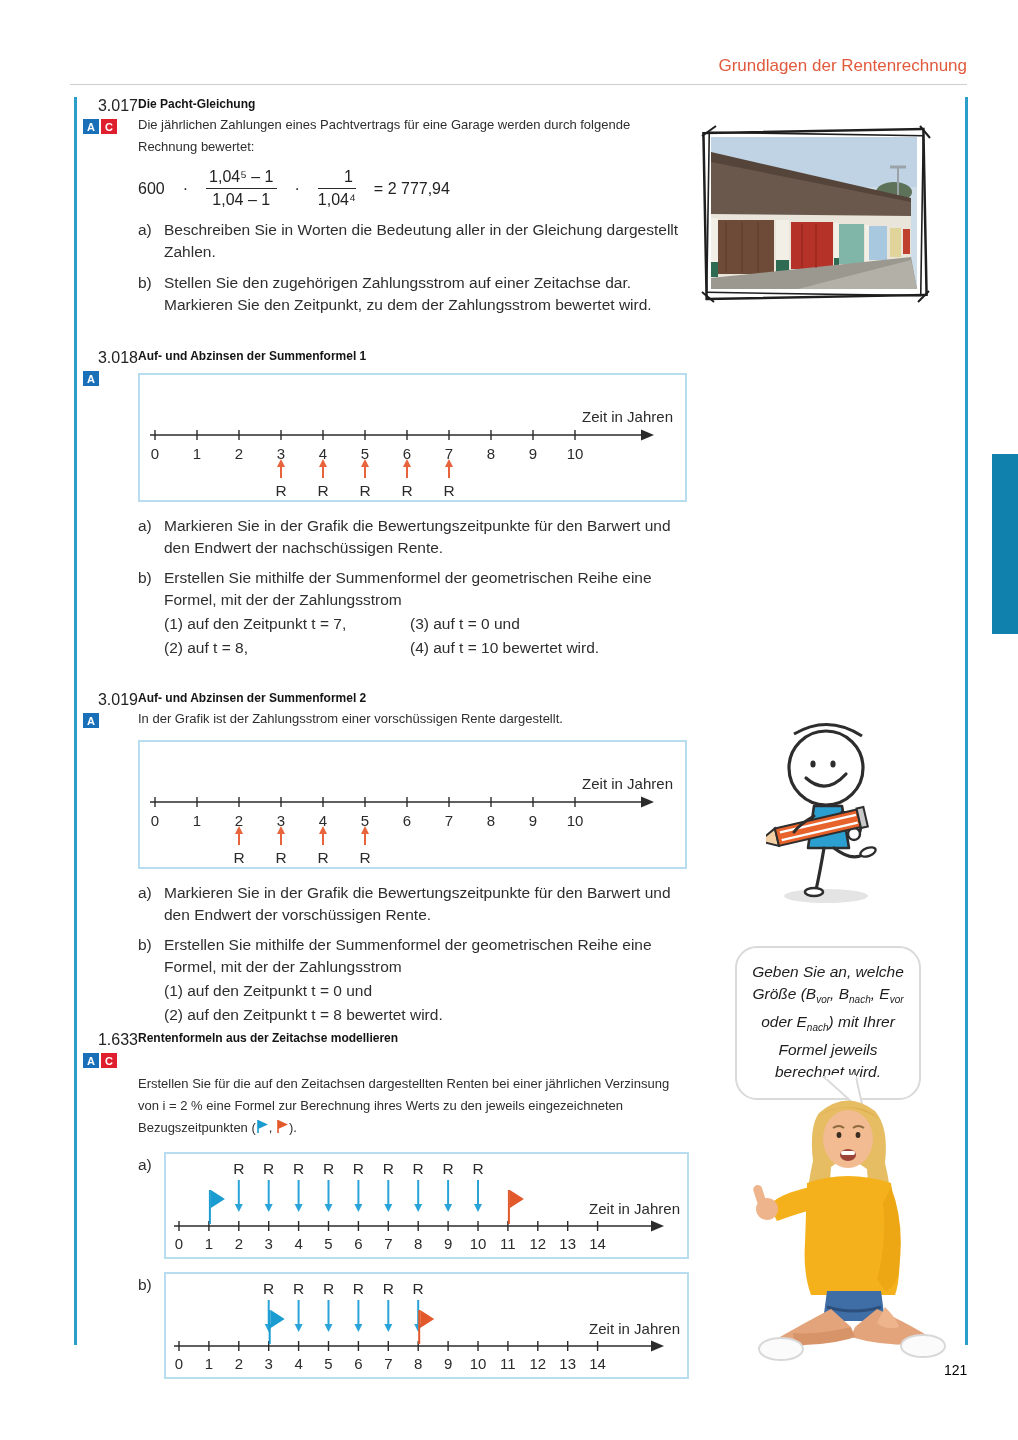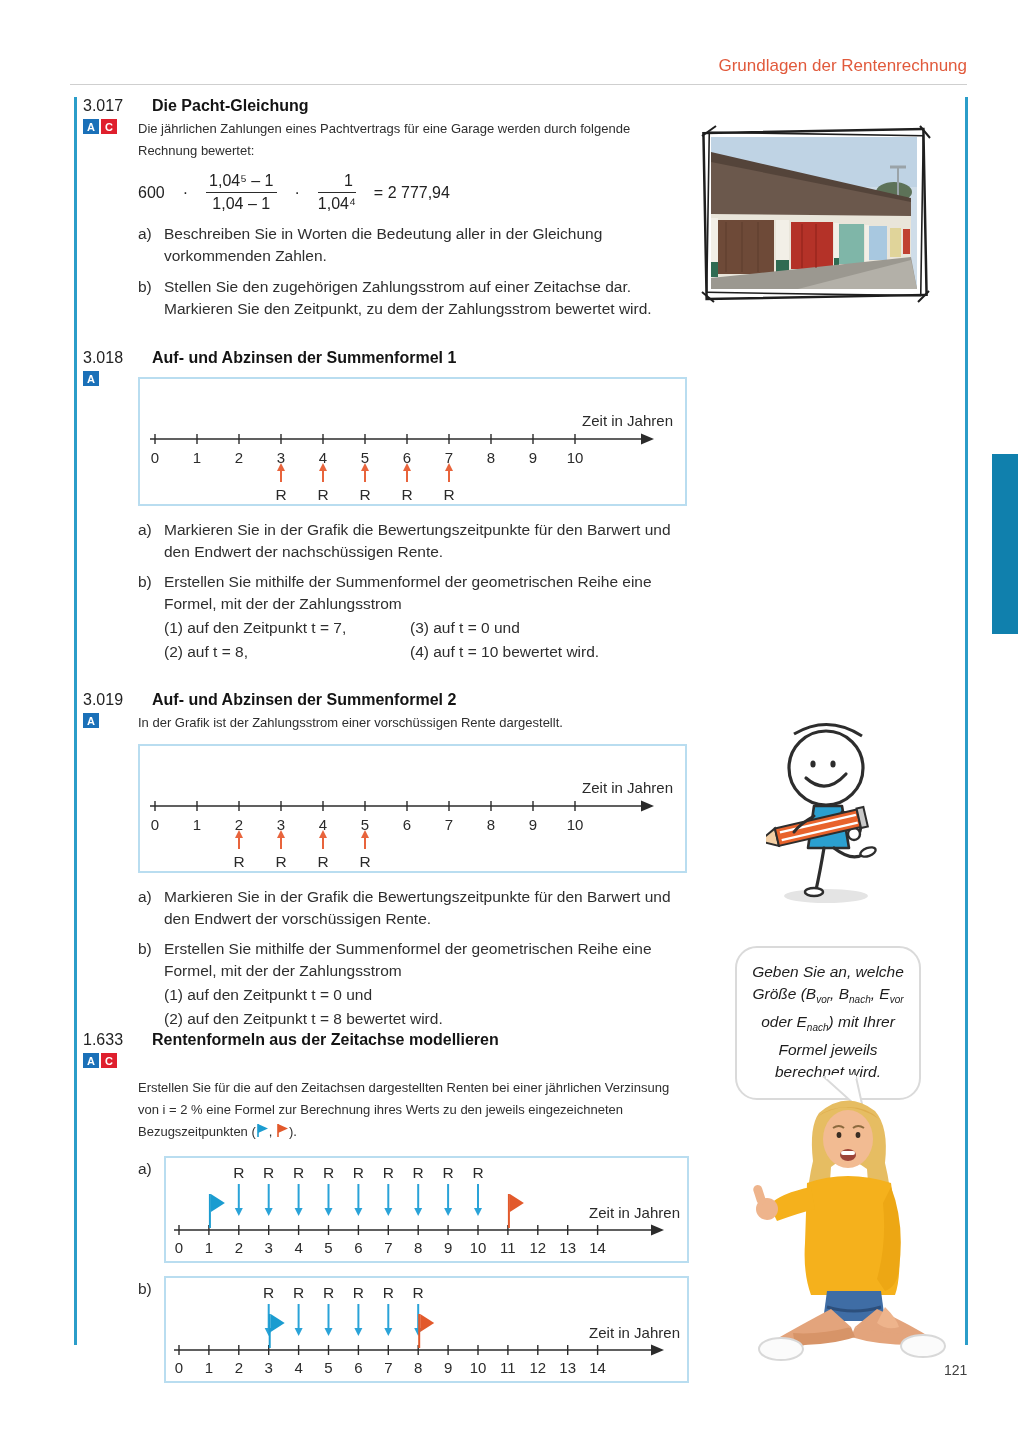--- a/index.html
+++ b/index.html
@@ -5,33 +5,33 @@
   html,body{margin:0;padding:0;background:#ffffff;}
   .page{position:relative;width:1018px;height:1440px;background:#fff;overflow:hidden;
         font-family:"Liberation Sans",sans-serif;color:#2e2e2e;}
 
   
   .header-title{position:absolute;top:56px;right:51px;font-size:17px;color:#e15a3c;}
   .header-rule{position:absolute;top:84px;left:70px;width:897px;border-top:1px solid #cfcfcf;}
   .left-rule{position:absolute;left:74px;top:97px;width:3px;height:1248px;background:#2b9dc9;}
   .right-rule{position:absolute;left:965px;top:97px;width:3px;height:1248px;background:#2b9dc9;}
   .chapter-tab{position:absolute;left:992px;top:454px;width:26px;height:180px;background:#1080ad;}
-  .page-number{position:absolute;left:944px;top:1362px;font-size:14px;color:#404040;}
+  .page-number{position:absolute;left:944px;top:1362px;font-size:14px;color:#000000;}
 
   
   .ex{position:absolute;left:83px;width:604px;display:grid;grid-template-columns:55px 549px;}
   .num-col{grid-column:1;}
   .content{grid-column:2;}
-  .ex-number{font-size:16px;color:#222;}
+  .ex-number{font-size:16px;color:#222;text-align:right;}
   .badges{display:flex;gap:2px;margin-top:4px;}
   .badge{width:16px;height:15px;display:flex;align-items:center;justify-content:center;
          color:#fff;font-size:11px;font-weight:bold;}
   .badge-a{background:#1a70b8;}
   .badge-c{background:#df1f2d;}
-  .ex-title{font-size:16px;font-weight:bold;color:#141414;margin-left:14px;}
+  .ex-title{font-size:12px;font-weight:bold;color:#141414;}
   .intro{font-size:13px;line-height:22px;margin-top:3px;}
   .item{display:grid;grid-template-columns:26px 1fr;margin-top:9px;font-size:15.5px;line-height:22px;}
   .subrows{margin-top:1px;font-size:15.5px;line-height:24px;}
   .subrow2{display:grid;grid-template-columns:246px 1fr;}
 
   
   .formula{display:flex;align-items:center;gap:18px;font-size:16px;margin:9px 0 7px 0;color:#222;}
   .frac{display:inline-flex;flex-direction:column;text-align:center;line-height:20px;}
   .frac .num{border-bottom:1.4px solid #2b2b2b;padding:0 3px 1px 3px;text-align:right;}
   .frac .den{padding-top:1px;}
@@ -85,21 +85,21 @@
         </span>
         <span>·</span>
         <span class="frac">
           <span class="num">1</span>
           <span class="den">1,04⁴</span>
         </span>
         <span>= 2 777,94</span>
       </div>
       <div class="item">
         <span>a)</span>
-        <span>Beschreiben Sie in Worten die Bedeutung aller in der Gleichung vorkommenden Zahlen.</span>
+        <span>Beschreiben Sie in Worten die Bedeutung aller in der Gleichung dargestellt Zahlen.</span>
       </div>
       <div class="item">
         <span>b)</span>
         <span>Stellen Sie den zugehörigen Zahlungsstrom auf einer Zeitachse dar. Markieren Sie den Zeitpunkt, zu dem der Zahlungsstrom bewertet wird.</span>
       </div>
     </div>
   </section>
 
   <section class="ex" style="top:349px;">
     <div class="num-col">

